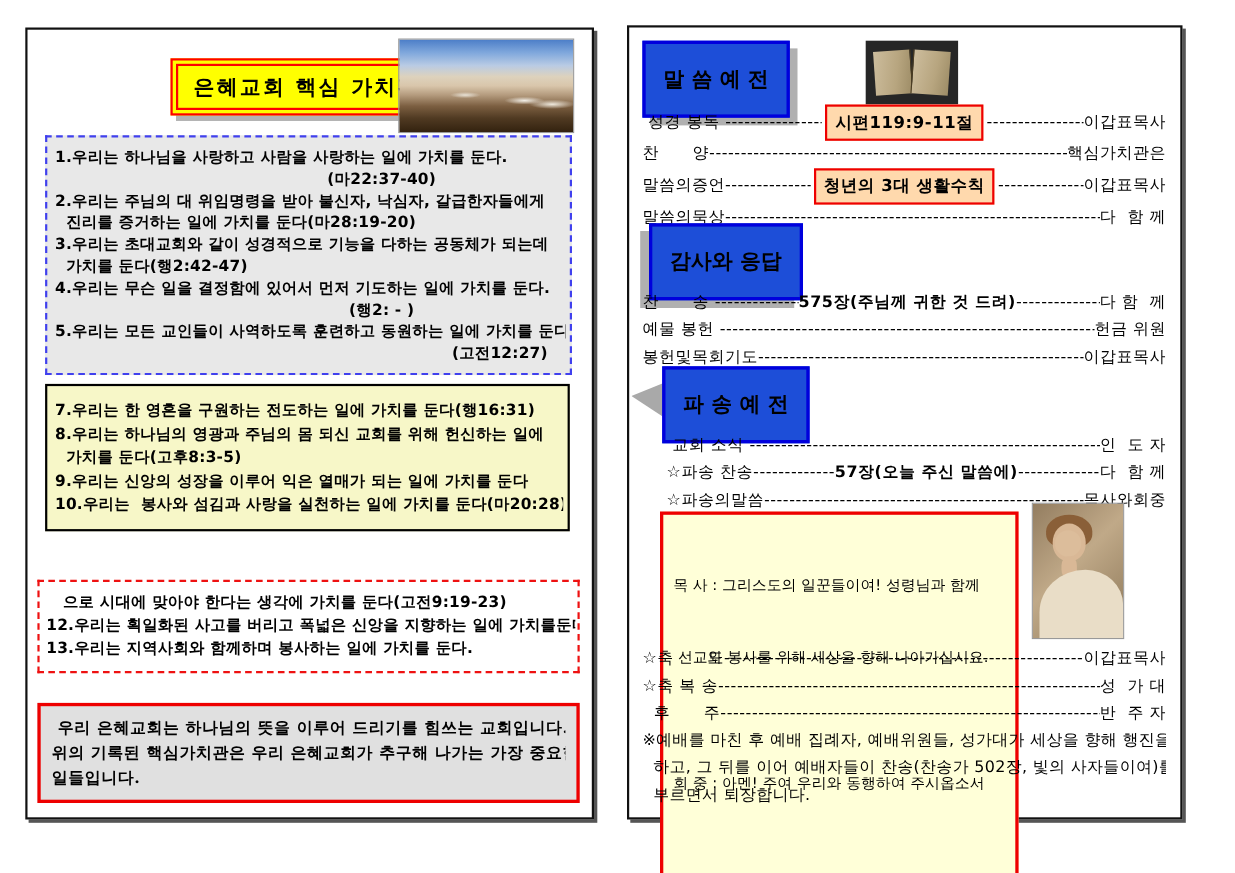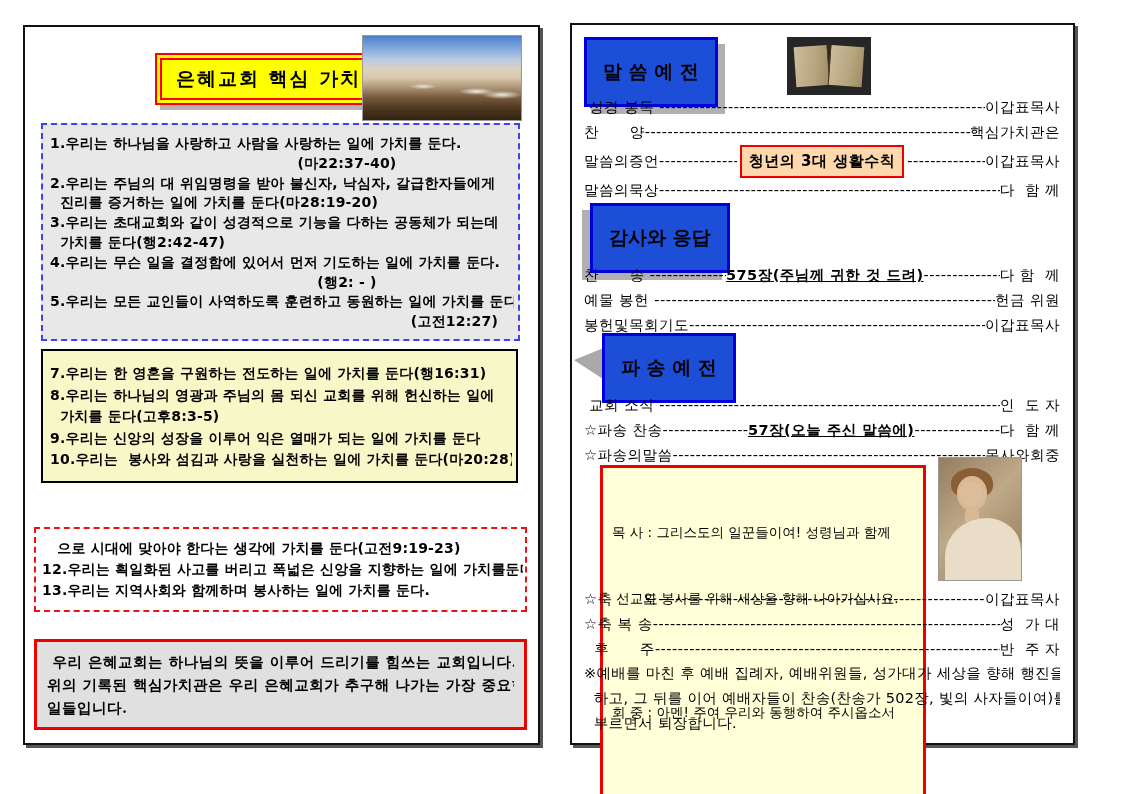--- a/index.html
+++ b/index.html
@@ -54,28 +54,28 @@
   .tri{position:absolute;left:2px;top:322px;width:32px;height:34px;
     background:#a9a9a9;clip-path:polygon(100% 0,100% 100%,0 38%);}
 
   .book{position:absolute;left:215px;top:12px;width:84px;height:58px;
     background:#262626;display:flex;align-items:center;justify-content:center;}
   .bpage{width:33px;height:40px;background:linear-gradient(100deg,#cdbd9d,#b7a57f 60%,#9d8c66);}
   .bpage.l{transform:rotate(-4deg);border-right:1px solid #4a3c22;}
   .bpage.r{transform:rotate(4deg);border-left:1px solid #4a3c22;}
 
   .plines{position:absolute;left:12px;right:13px;}
-  #pl1{top:70px;}  #pl2{top:238px;} #pl3{top:368px;} #pl4{top:562px;}
+  #pl1{top:70px;}  #pl2{top:238px;} #pl3{top:368px;margin-left:22px;} #pl4{top:562px;}
   .pline{display:flex;align-items:center;white-space:pre;font-size:14.5px;
     line-height:25px;letter-spacing:0.5px;}
   .plabel,.pperf{flex:0 0 auto;}
   .pdash{flex:1 1 0;min-width:0;overflow:hidden;white-space:nowrap;}
   .pcbox{flex:0 0 auto;background:#ffd9ad;border:2px solid #ee0000;
     font-weight:bold;font-size:15px;padding:2px 7px;margin:0 3px;}
-  .pbold{flex:0 0 auto;font-weight:bold;text-decoration:underline;}
+  .pbold{flex:0 0 auto;font-weight:bold;}
 
   .sendoff{position:absolute;left:28px;top:440px;width:302px;
     background:#ffffd8;border:3px solid #ee0000;padding:9px 9px;
     font-size:13.5px;line-height:22px;white-space:pre;}
   .sendoff .b{font-weight:normal;margin-top:48px;}
   .sendoff .ind{padding-left:56px;}
 
   .girl{position:absolute;left:366px;top:432px;width:82px;height:122px;
     border:1px solid #999;overflow:hidden;
     background:linear-gradient(135deg,#937d60,#c0a988 45%,#8c7758);}
@@ -146,20 +146,21 @@
 
   <div class="book">
     <div class="bpage l"></div>
     <div class="bpage r"></div>
   </div>
 
   <div class="plines" id="pl1">
     <div class="pline">
       <span class="plabel"> 성경 봉독 </span>
       <span class="pdash">------------------------------------------------------------------------------------------------------------------------------------------------------</span>
+      <span class="pcbox">시편119:9-11절</span>
       <span class="pdash">------------------------------------------------------------------------------------------------------------------------------------------------------</span>
       <span class="pperf">이갑표목사</span>
     </div>
     <div class="pline">
       <span class="plabel">찬      양</span>
       <span class="pdash">------------------------------------------------------------------------------------------------------------------------------------------------------</span>
       <span class="pperf">핵심가치관은</span>
     </div>
     <div class="pline">
       <span class="plabel">말씀의증언</span>

